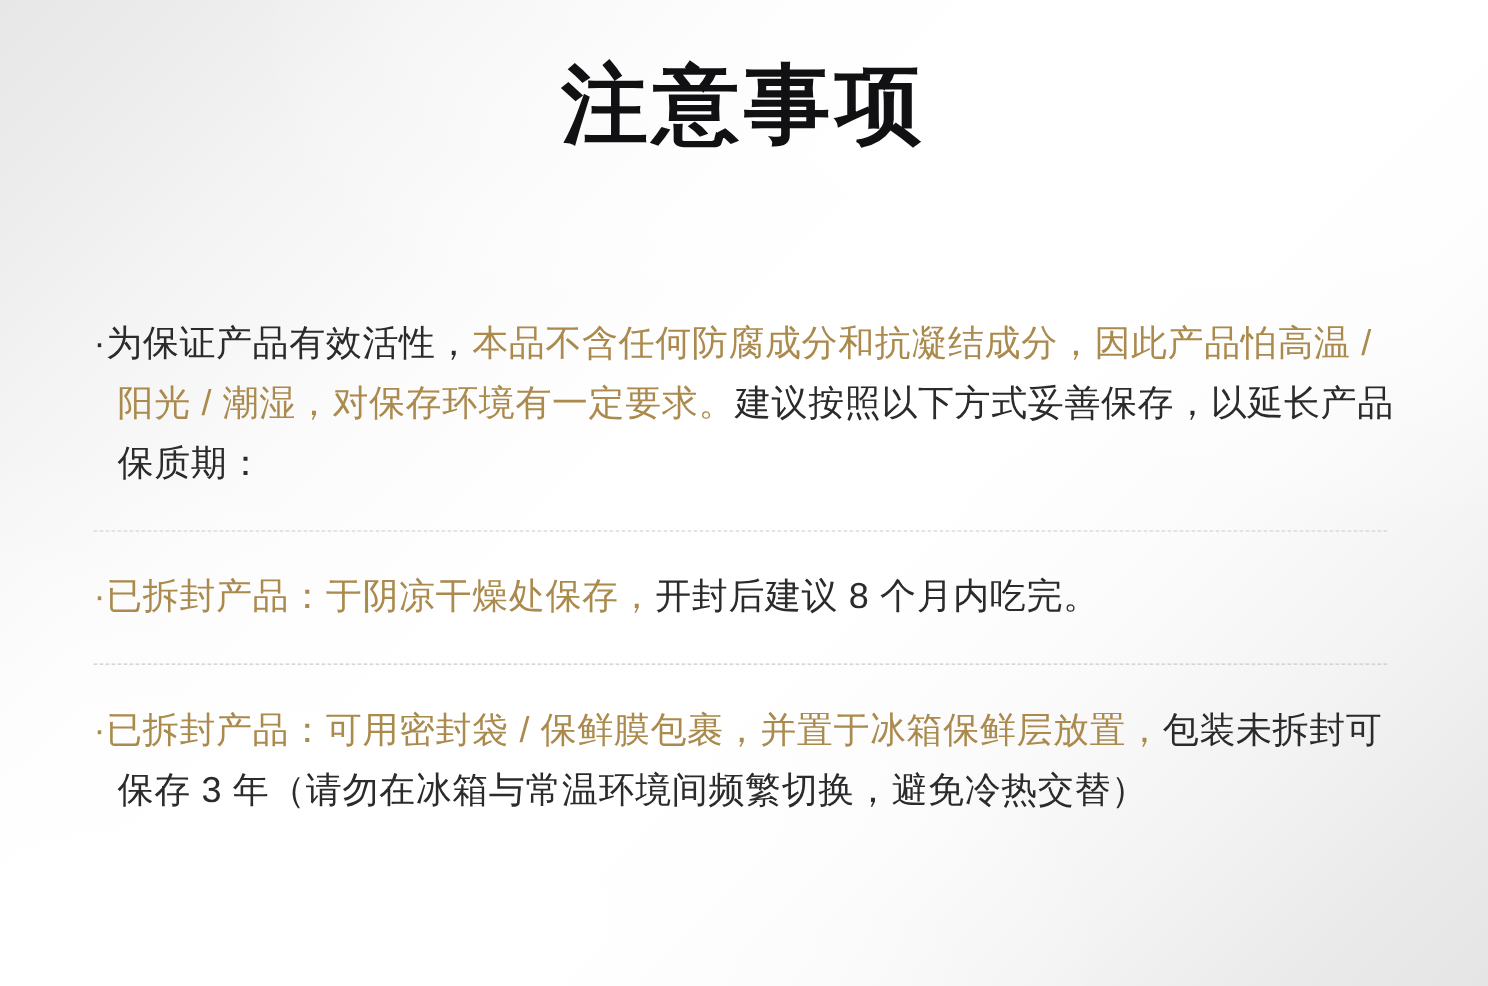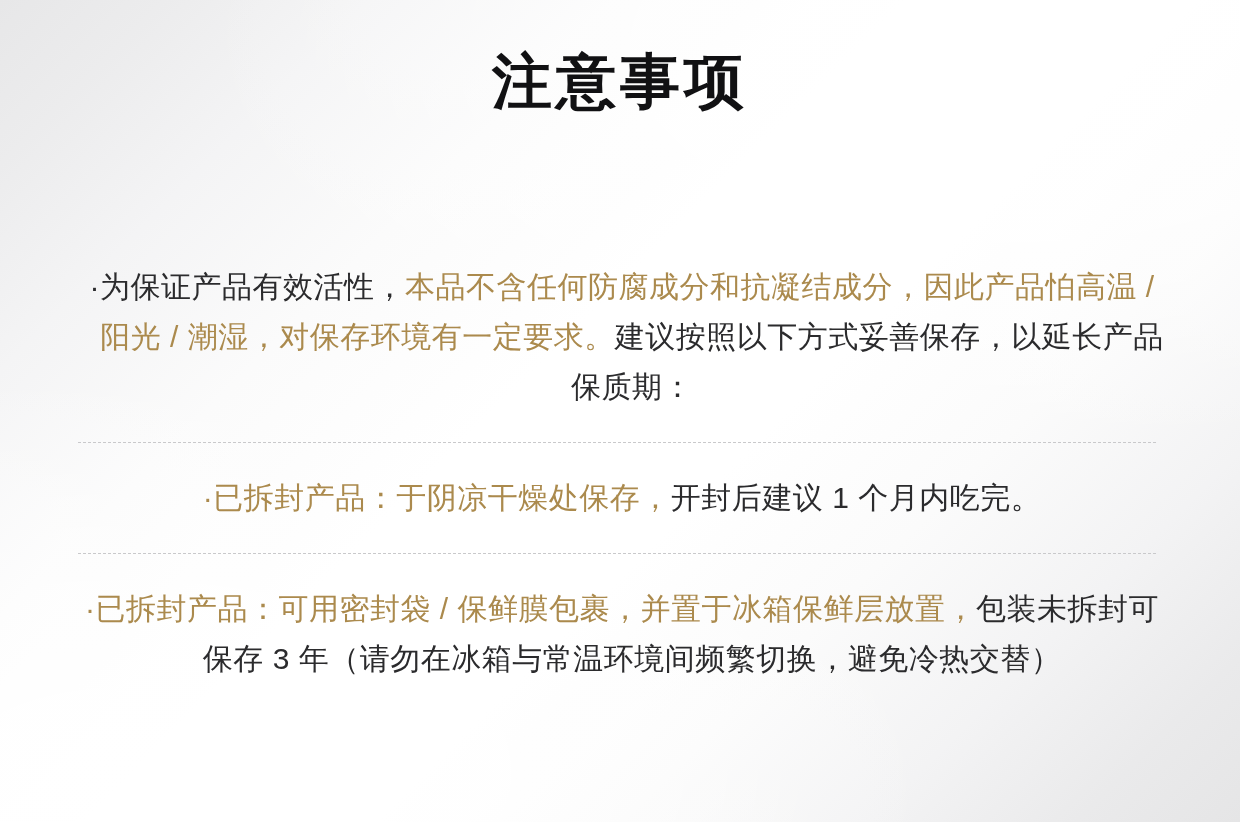--- a/index.html
+++ b/index.html
@@ -42,21 +42,21 @@
       radial-gradient(120% 90% at 82% 6%, rgba(255,255,255,0.95) 0%, rgba(255,255,255,0) 55%),
       radial-gradient(120% 90% at 10% 94%, rgba(255,255,255,0.95) 0%, rgba(255,255,255,0) 55%);
   }
 
   .title {
     position: absolute;
     top: 52px;
     left: 0;
     width: 1240px;
     text-align: center;
-    font-size: 60px;
+    font-size: 72px;
     line-height: 1.0;
     font-weight: 700;
     color: #111113;
     letter-spacing: 4px;
     z-index: 2;
   }
 
   .body-wrap {
     position: absolute;
     top: 232px;
@@ -72,21 +72,20 @@
   .para {
     font-size: 30px;
     line-height: 50px;
     color: #2b2b2d;
     letter-spacing: 0.5px;
     text-indent: 0;
   }
   .hang {
     padding-left: 20px;
     text-indent: -20px;
-    text-align: center;
   }
 
   .dot {
     color: #2b2b2d;
     font-size: 30px;
   }
   .dot.gold {
     color: #ab8a4d;
   }
 
@@ -116,21 +115,21 @@
     <div class="block">
       <p class="para hang">
         <span class="dot">·</span><span class="dark">为保证产品有效活性，</span><span class="gold">本品不含任何防腐成分和抗凝结成分，因此产品怕高温 / 阳光 / 潮湿，对保存环境有一定要求。</span><span class="dark">建议按照以下方式妥善保存，以延长产品保质期：</span>
       </p>
     </div>
 
     <div class="divider"></div>
 
     <div class="block">
       <p class="para hang">
-        <span class="dot gold">·</span><span class="gold">已拆封产品：于阴凉干燥处保存，</span><span class="dark">开封后建议 1 个月内吃完。</span>
+        <span class="dot gold">·</span><span class="gold">已拆封产品：于阴凉干燥处保存，</span><span class="dark">开封后建议 8 个月内吃完。</span>
       </p>
     </div>
 
     <div class="divider"></div>
 
     <div class="block">
       <p class="para hang">
         <span class="dot gold">·</span><span class="gold">已拆封产品：可用密封袋 / 保鲜膜包裹，并置于冰箱保鲜层放置，</span><span class="dark">包装未拆封可保存 3 年（请勿在冰箱与常温环境间频繁切换，避免冷热交替）</span>
       </p>
     </div>

